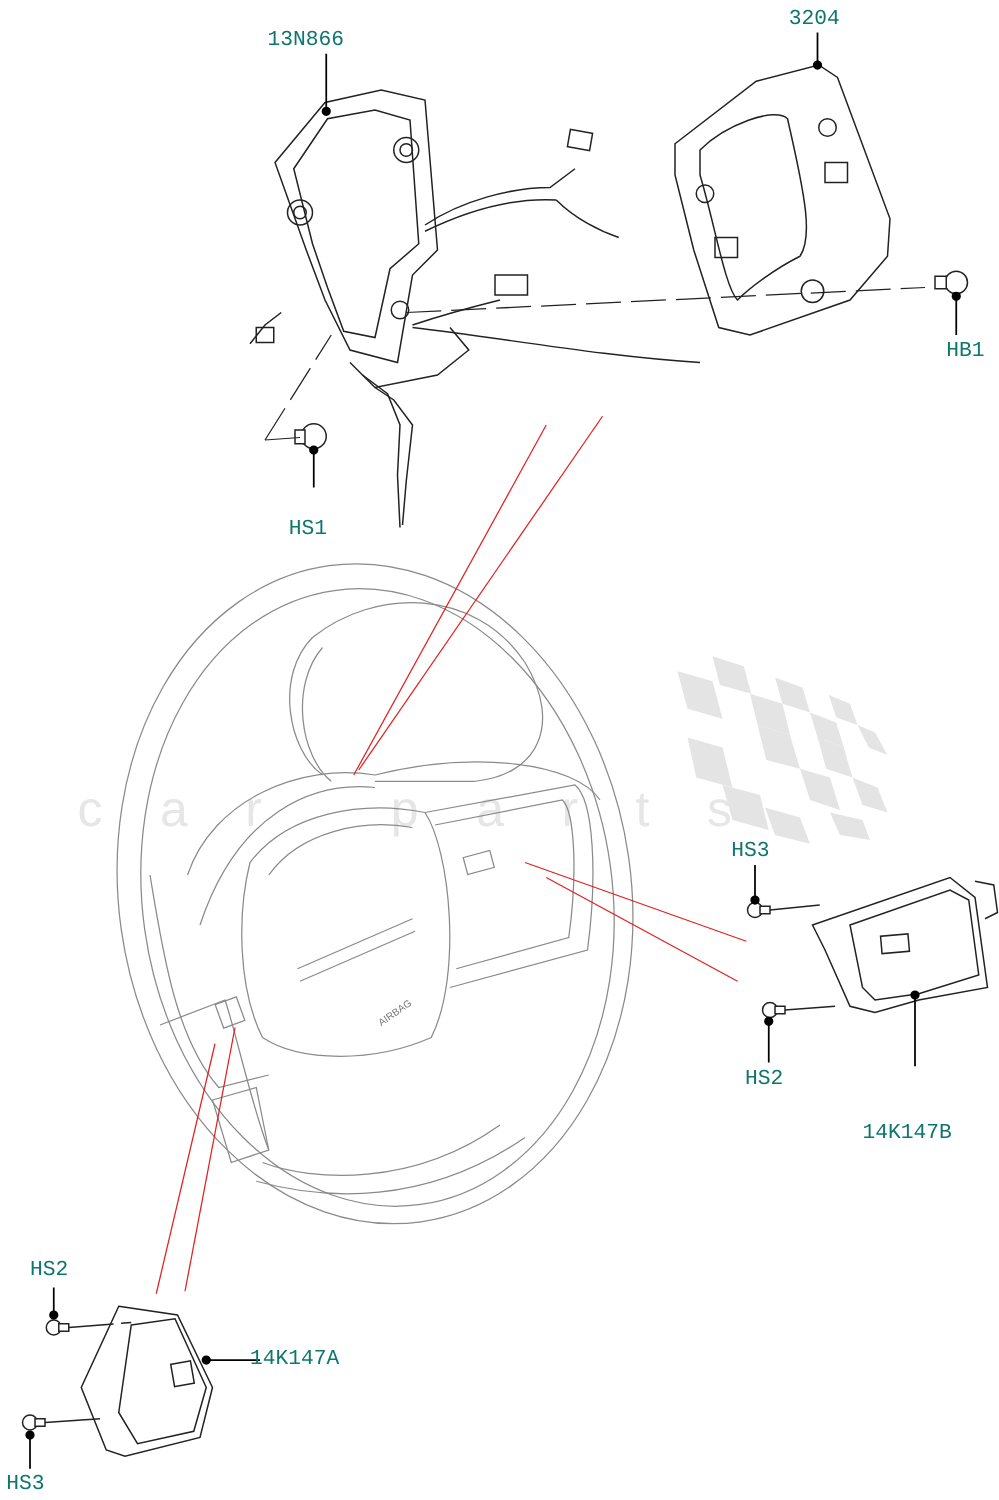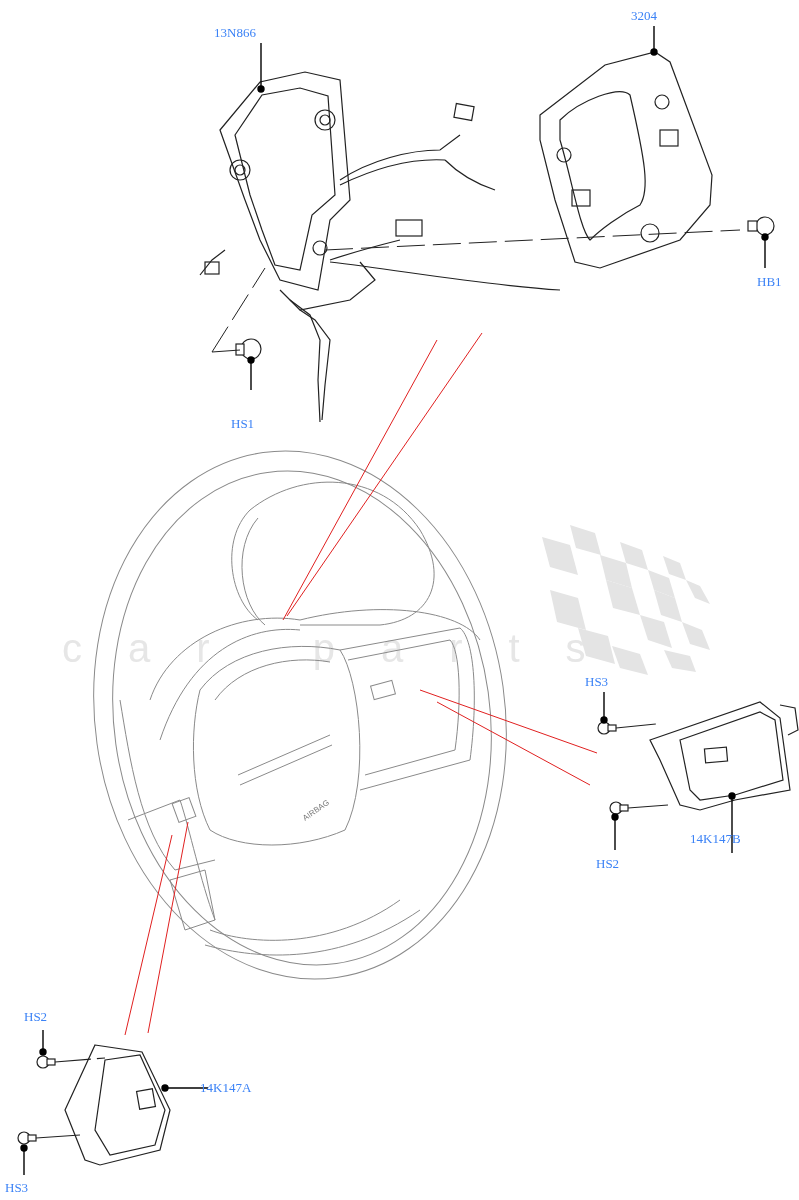--- a/index.html
+++ b/index.html
@@ -1,20 +1,20 @@
 <!DOCTYPE html>
 <html><head>
 <meta charset="utf-8">
 <style>
   html, body { margin: 0; padding: 0; background: #ffffff; }
   body { width: 799px; height: 1200px; position: relative; overflow: hidden; font-family: "Liberation Sans", sans-serif; }
   #canvas { position: absolute; left: 0; top: 0; width: 799px; height: 1200px; }
   .label {
-    position: absolute; color: #3b82f6; font-family: Liberation Serif, serif;
-    font-size: 13px; line-height: 18px; white-space: nowrap; cursor: pointer;
+    position: absolute; color: #0f766e; font-family: Liberation Mono, monospace;
+    font-size: 17px; line-height: 18px; white-space: nowrap; cursor: pointer;
   }
   .wm-main {
     position: absolute; left: 60px; top: 522px; font-family: "Liberation Sans", sans-serif;
     font-weight: bold; font-size: 118px; line-height: 110px; color: #fbd6d6; letter-spacing: 1px;
   }
   .wm-sub {
     position: absolute; left: 62px; top: 628px; font-family: "Liberation Sans", sans-serif;
     font-size: 40px; line-height: 40px; color: #e6e6e6; letter-spacing: 46px;
   }
 </style>
@@ -175,17 +175,17 @@
         <circle cx="24" cy="1148" r="3"></circle>
     </g>
   </svg>
 
   <div class="label" style="left:214px;top:24px">13N866</div>
   <div class="label" style="left:631px;top:7px">3204</div>
   <div class="label" style="left:757px;top:273px">HB1</div>
   <div class="label" style="left:231px;top:415px">HS1</div>
   <div class="label" style="left:585px;top:673px">HS3</div>
   <div class="label" style="left:596px;top:855px">HS2</div>
-  <div class="label" style="left:690px;top:830px">14K147B</div>
+  <div class="label" style="left:690px;top:898px">14K147B</div>
   <div class="label" style="left:24px;top:1008px">HS2</div>
   <div class="label" style="left:200px;top:1079px">14K147A</div>
   <div class="label" style="left:5px;top:1179px">HS3</div>
 </div>
 
 </body></html>

